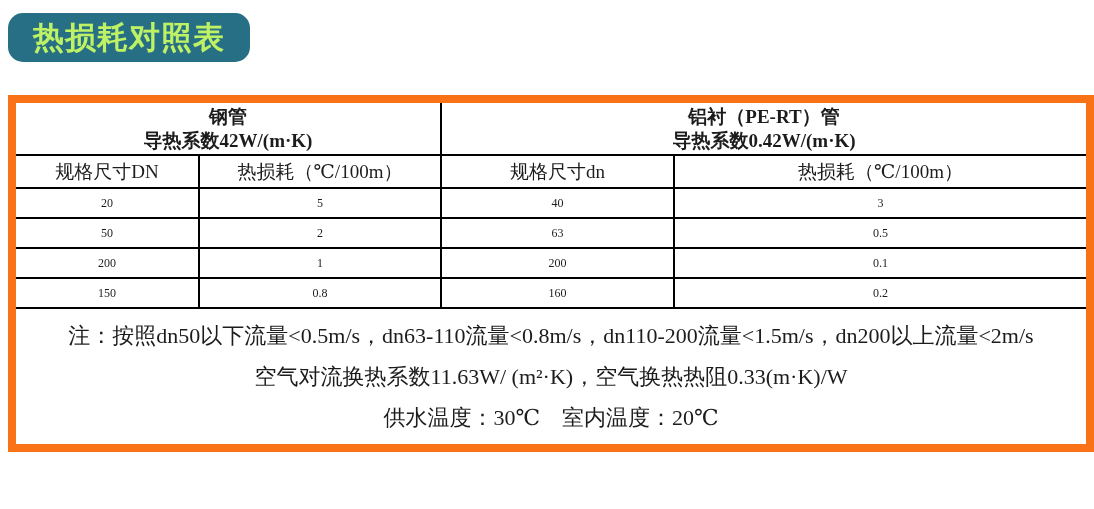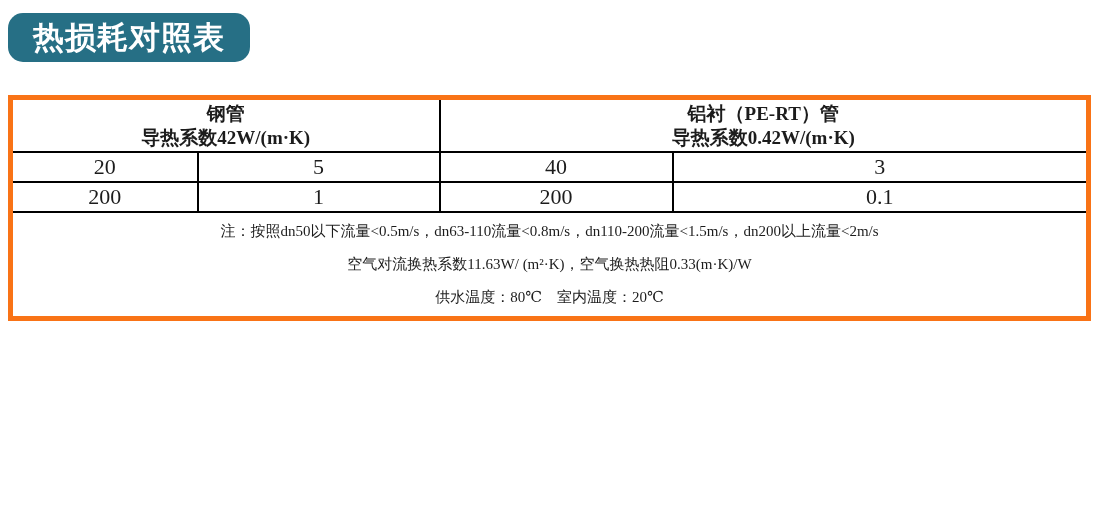--- a/index.html
+++ b/index.html
@@ -13,35 +13,35 @@
     color: #1c1c1c;
   }
   .badge {
     position: absolute;
     left: 8px;
     top: 13px;
     height: 49px;
     line-height: 49px;
     padding: 0 25px;
     border-radius: 15px;
-    color: #ffffff;
+    color: #bef264;
     background: #266f85;
     font-family: "Liberation Sans", "DejaVu Sans", sans-serif;
     font-weight: 800;
     font-size: 31px;
     letter-spacing: 1px;
   }
   table.heat {
     position: absolute;
     left: 8px;
     top: 95px;
     width: 1078px;
     border-collapse: collapse;
     table-layout: fixed;
-    border: 5px solid #f97316;
+    border: 8px solid #f97316;
   }
   table.heat th, table.heat td {
     border: 2px solid #000;
     text-align: center;
     vertical-align: middle;
     padding: 0;
   }
   col.c1 { width: 187px; }
   col.c2 { width: 242px; }
   col.c3 { width: 233px; }
@@ -52,32 +52,32 @@
     font-size: 19px;
     line-height: 24px;
   }
   tr.sub-row th {
     height: 31px;
     font-weight: normal;
     font-size: 19px;
   }
   tbody td {
     height: 28px;
-    font-size: 22px;
+    font-size: 12px;
   }
   td.notes {
     border-top: 3px solid #000;
     text-align: left;
     vertical-align: top;
     padding: 24px 18px 30px 20px;
     height: 83px;
   }
   td.notes p {
-    margin: 4px;
-    font-size: 15px;
+    margin: 12px;
+    font-size: 22px;
     line-height: 29px;
     white-space: pre-wrap;
   }
 </style>
 </head>
 <body>
 
 <div class="badge" style="background: rgb(38, 111, 133);">热损耗对照表</div>
 
 <table class="heat">
@@ -91,37 +91,55 @@
     <tr class="group-row">
       <th colspan="2">
         <div>钢管</div>
         <div>导热系数42W/(m·K)</div>
       </th>
       <th colspan="2">
         <div>铝衬（PE-RT）管</div>
         <div>导热系数0.42W/(m·K)</div>
       </th>
     </tr>
+    <tr class="sub-row">
+      <th>规格尺寸DN</th>
+      <th>热损耗（℃/100m）</th>
+      <th>规格尺寸dn</th>
+      <th>热损耗（℃/100m）</th>
+    </tr>
   </thead>
   <tbody>
     <tr>
       <td>20</td>
       <td>5</td>
       <td>40</td>
       <td>3</td>
     </tr>
     <tr>
+      <td>50</td>
+      <td>2</td>
+      <td>63</td>
+      <td>0.5</td>
+    </tr>
+    <tr>
       <td>200</td>
       <td>1</td>
       <td>200</td>
       <td>0.1</td>
+    </tr>
+    <tr>
+      <td>150</td>
+      <td>0.8</td>
+      <td>160</td>
+      <td>0.2</td>
     </tr>
   </tbody>
   <tfoot>
     <tr>
       <td class="notes" colspan="4">
         <p>注：按照dn50以下流量&lt;0.5m/s，dn63-110流量&lt;0.8m/s，dn110-200流量&lt;1.5m/s，dn200以上流量&lt;2m/s</p>
         <p>空气对流换热系数11.63W/ (m²·K)，空气换热热阻0.33(m·K)/W</p>
-        <p>供水温度：80℃　室内温度：20℃</p>
+        <p>供水温度：30℃　室内温度：20℃</p>
       </td>
     </tr>
   </tfoot>
 </table>
 
 </body></html>

